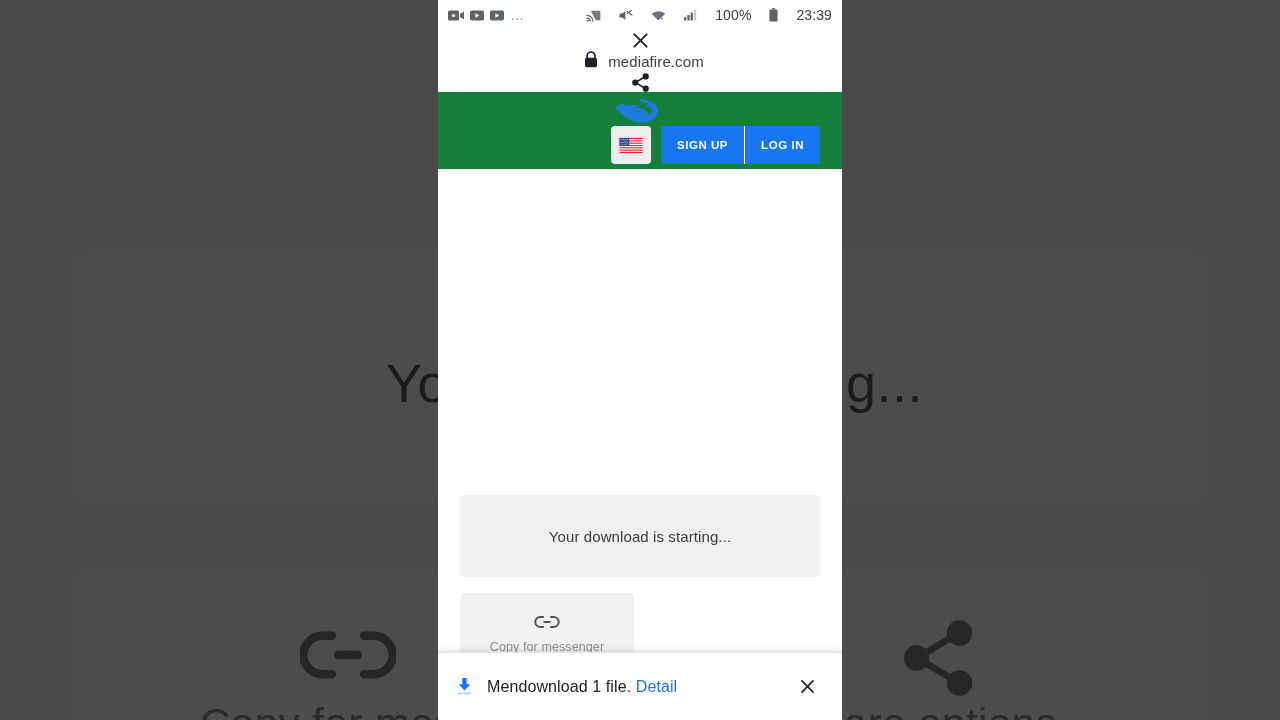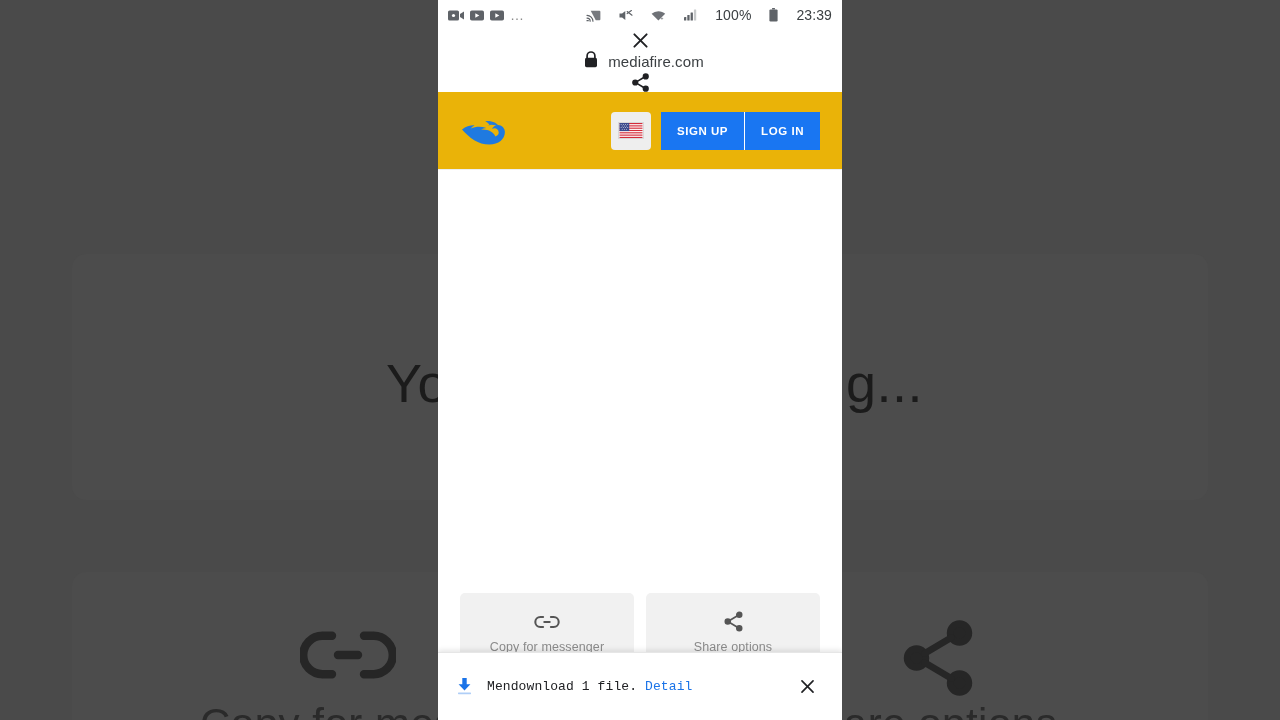--- a/index.html
+++ b/index.html
@@ -80,25 +80,26 @@
     display:flex; align-items:center; gap:10px;
     margin-left:8px;
     cursor:pointer;
   }
   #url-text { font-size:15px; color:#3c4043; letter-spacing:.1px; }
   .tb-spacer { flex:1; }
 
   
   #site-header {
     height:78px;
-    background:#eab308;
+    background:#15803d;
     border-bottom:1px solid #eceff1;
     display:flex; align-items:center;
     padding:0 22px;
     flex-shrink:0;
+    flex-direction:column;
   }
   #logo { width:54px; height:34px; display:flex; align-items:center; cursor:pointer; }
   #logo svg { display:block; }
   #header-actions { margin-left:auto; display:flex; align-items:center; }
   #lang-btn {
     width:40px; height:38px;
     background:#eeeeee;
     border-radius:4px;
     display:flex; align-items:center; justify-content:center;
     margin-right:10px;
@@ -174,21 +175,21 @@
     background:#ffffff;
     border-top:1px solid #e6e6e6;
     box-shadow:0 -2px 5px rgba(0,0,0,.10);
     display:flex; align-items:center;
     padding:0 18px;
     flex-shrink:0;
     position:relative; z-index:5;
   }
   #dl-icon { color:#1a73e8; display:flex; align-items:center; margin-right:14px; }
   #dl-icon svg { display:block; }
-  #dl-message { font-size:13px; color:#202124; letter-spacing:.1px;font-family:Liberation Mono, monospace; }
+  #dl-message { font-size:16px; color:#202124; letter-spacing:.1px; }
   #dl-detail-link { color:#1a73e8; cursor:pointer; }
   #dl-close {
     margin-left:auto;
     width:34px; height:34px;
     display:flex; align-items:center; justify-content:center;
     color:#202124;
     cursor:pointer;
   }
   #dl-close svg { display:block; }
 </style>
@@ -369,46 +370,37 @@
           </svg>
         </span>
       </div>
       <button class="auth-btn" id="signup-btn">SIGN UP</button>
       <button class="auth-btn" id="login-btn">LOG IN</button>
     </div>
   </div>
 
   <div id="page-body">
 
+    <div id="status-panel">
+      <span id="status-panel-text">Your download is starting...</span>
+    </div>
 
     <div id="tile-grid">
 
       <div class="tile">
         <span class="tile-icon">
           <svg width="26" height="16" viewBox="0 0 24 14" fill="none" stroke="currentColor" stroke-width="1.9" stroke-linecap="round">
             <path d="M9.5 7H14.5"></path>
             <path d="M8.4 2.4H5.8A4.6 4.6 0 0 0 5.8 11.6H8.4"></path>
             <path d="M15.6 2.4h2.6a4.6 4.6 0 0 1 0 9.2h-2.6"></path>
           </svg>
         </span>
         <span class="tile-label">Copy for messenger</span>
       </div>
 
-      <div class="tile">
-        <span class="tile-icon">
-          <svg width="23" height="23" viewBox="0 0 24 24" fill="none" stroke="currentColor" stroke-width="1.8" stroke-linecap="round">
-            <circle cx="18" cy="5" r="2.5" fill="currentColor"></circle>
-            <circle cx="6" cy="12" r="2.5" fill="currentColor"></circle>
-            <circle cx="18" cy="19" r="2.5" fill="currentColor"></circle>
-            <line x1="8.3" y1="10.7" x2="15.7" y2="6.3"></line>
-            <line x1="8.3" y1="13.3" x2="15.7" y2="17.7"></line>
-          </svg>
-        </span>
-        <span class="tile-label">Share options</span>
-      </div>
 
     </div>
   </div>
 
   <div id="download-bar">
     <span id="dl-icon">
       <svg width="17" height="19" viewBox="0 0 17 19" fill="#1a73e8">
         <path d="M6.3 1h4.4v6.3h3.7L8.5 13.4 2.6 7.3h3.7z"></path>
         <rect x="2" y="15.4" width="13" height="1.8" rx=".6" opacity=".35"></rect>
       </svg>

